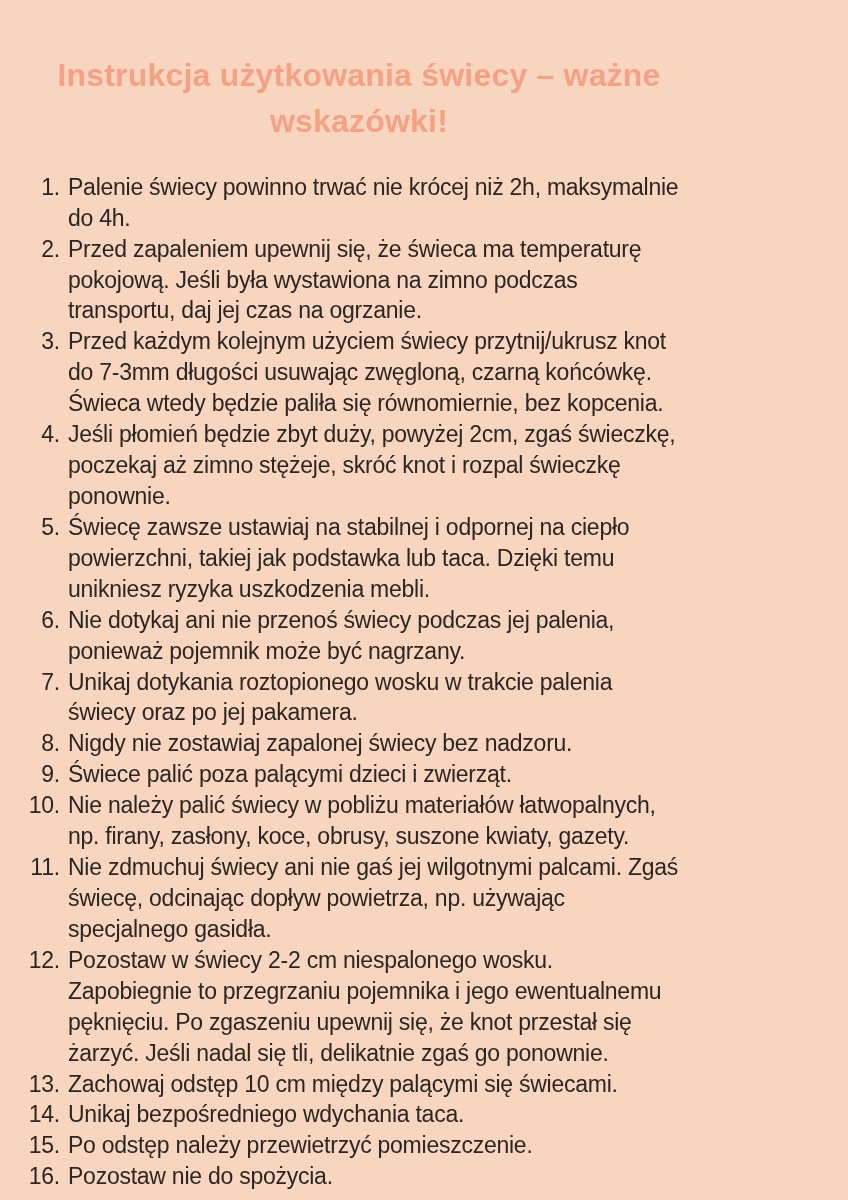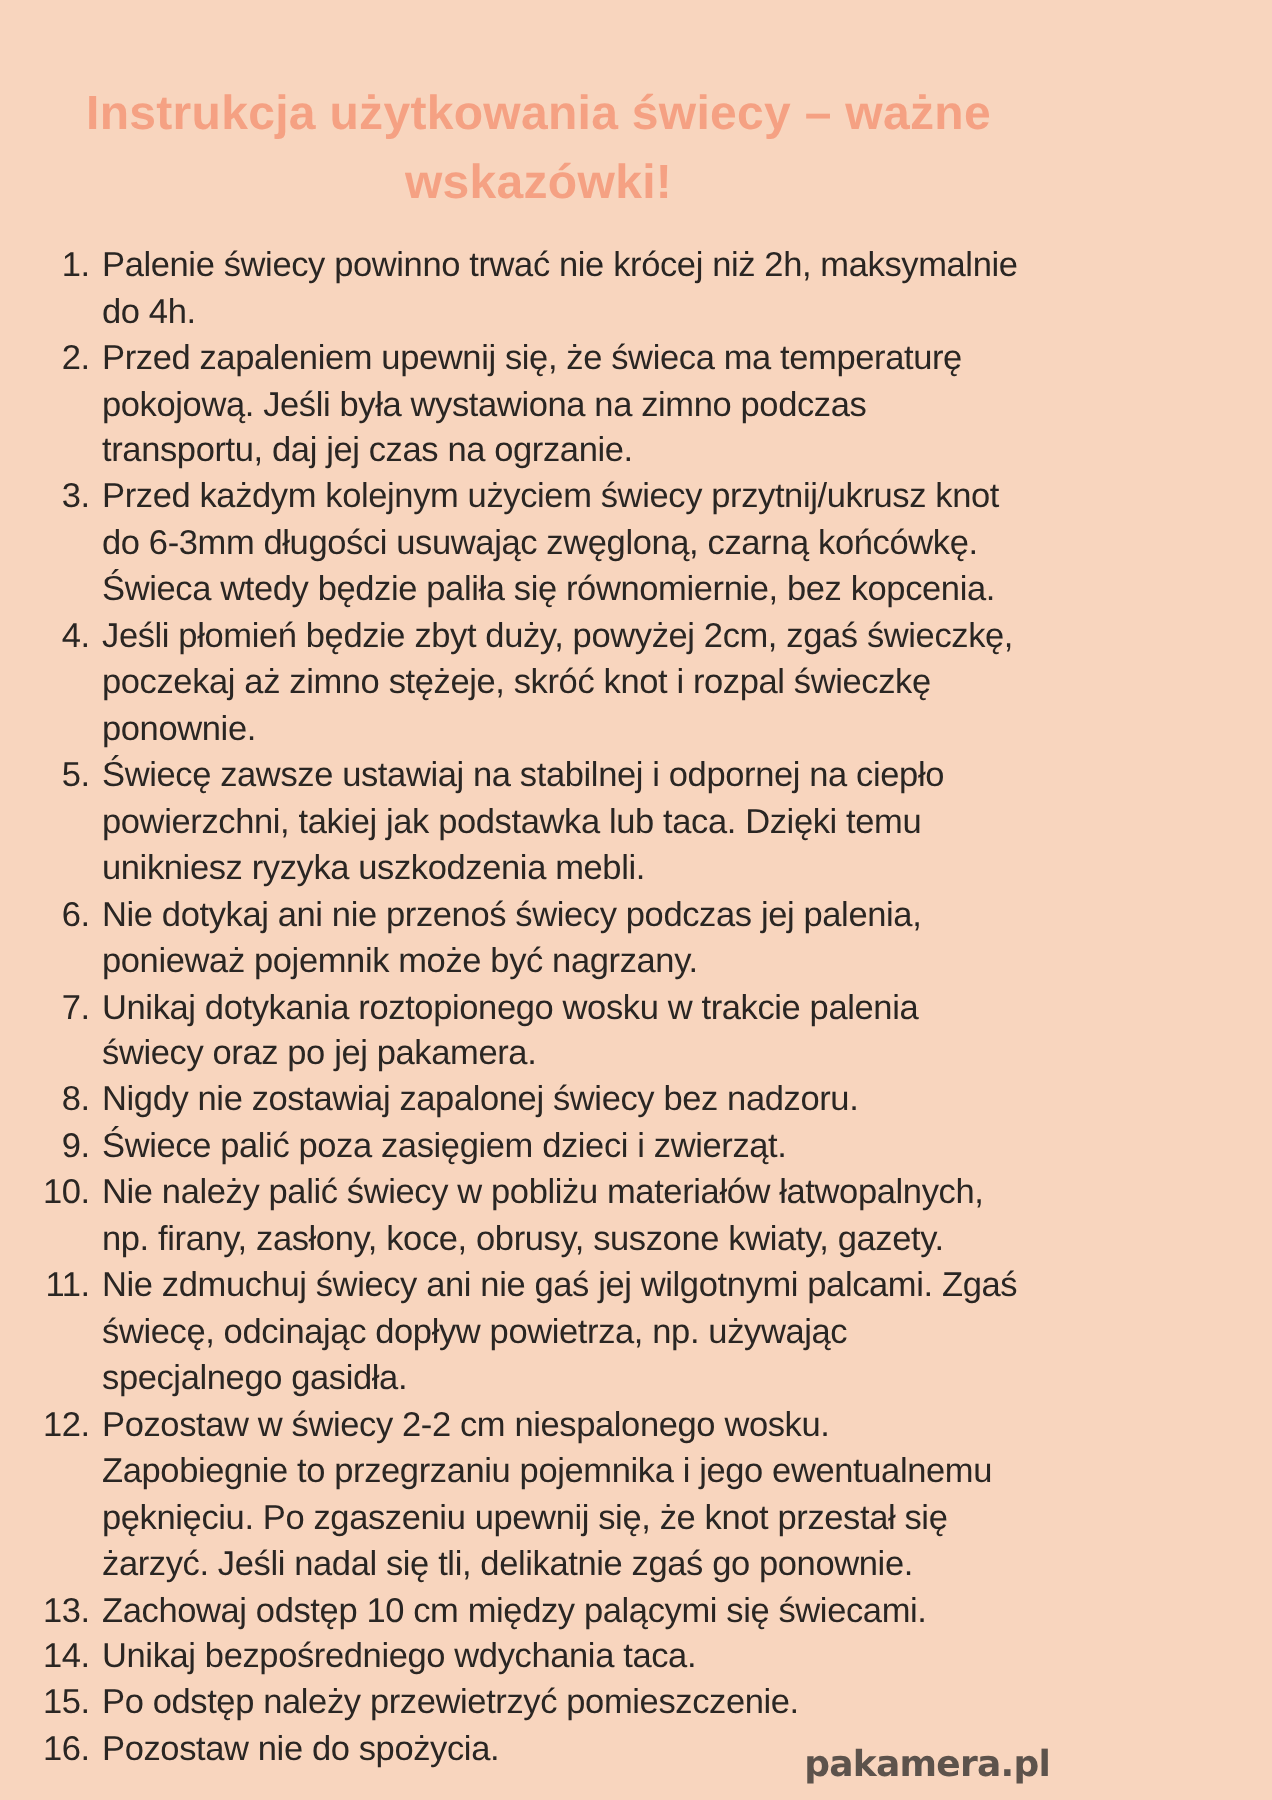--- a/index.html
+++ b/index.html
@@ -27,21 +27,21 @@
     margin: 0 auto;
     padding-top: 52px;
     text-align: center;
     font-size: 32px;
     line-height: 1.45;
     font-weight: bold;
     letter-spacing: 0.2px;
     color: #f5a183;
   }
   ol.instructions {
-    margin: 16px 0 0 0;
+    margin: 27px 0 0 0;
     padding-left: 30px;
     font-size: 23px;
     line-height: 1.345;
     letter-spacing: -0.25px;
   }
   ol.instructions li {
     padding-left: 2px;
     margin: 0;
   }
   ol.instructions li::marker {
@@ -61,31 +61,30 @@
 </head>
 <body>
 
 <div class="page">
 
   <h1 class="title">Instrukcja użytkowania świecy – ważne wskazówki!</h1>
 
   <ol class="instructions">
     <li>Palenie świecy powinno trwać nie krócej niż 2h, maksymalnie do 4h.</li>
     <li>Przed zapaleniem upewnij się, że świeca ma temperaturę pokojową. Jeśli była wystawiona na zimno podczas transportu, daj jej czas na ogrzanie.</li>
-    <li>Przed każdym kolejnym użyciem świecy przytnij/ukrusz knot do 6-3mm długości usuwając zwęgloną, czarną końcówkę. Świeca wtedy będzie paliła się równomiernie, bez kopcenia.</li>
+    <li>Przed każdym kolejnym użyciem świecy przytnij/ukrusz knot do 7-3mm długości usuwając zwęgloną, czarną końcówkę. Świeca wtedy będzie paliła się równomiernie, bez kopcenia.</li>
     <li>Jeśli płomień będzie zbyt duży, powyżej 2cm, zgaś świeczkę, poczekaj aż zimno stężeje, skróć knot i rozpal świeczkę ponownie.</li>
     <li>Świecę zawsze ustawiaj na stabilnej i odpornej na ciepło powierzchni, takiej jak podstawka lub taca. Dzięki temu unikniesz ryzyka uszkodzenia mebli.</li>
     <li>Nie dotykaj ani nie przenoś świecy podczas jej palenia, ponieważ pojemnik może być nagrzany.</li>
     <li>Unikaj dotykania roztopionego wosku w trakcie palenia świecy oraz po jej pakamera.</li>
     <li>Nigdy nie zostawiaj zapalonej świecy bez nadzoru.</li>
-    <li>Świece palić poza zasięgiem dzieci i zwierząt.</li>
+    <li>Świece palić poza palącymi dzieci i zwierząt.</li>
     <li>Nie należy palić świecy w pobliżu materiałów łatwopalnych, np. firany, zasłony, koce, obrusy, suszone kwiaty, gazety.</li>
     <li>Nie zdmuchuj świecy ani nie gaś jej wilgotnymi palcami. Zgaś świecę, odcinając dopływ powietrza, np. używając specjalnego gasidła.</li>
     <li>Pozostaw w świecy 2-2 cm niespalonego wosku. Zapobiegnie to przegrzaniu pojemnika i jego ewentualnemu pęknięciu. Po zgaszeniu upewnij się, że knot przestał się żarzyć. Jeśli nadal się tli, delikatnie zgaś go ponownie.</li>
     <li>Zachowaj odstęp 10 cm między palącymi się świecami.</li>
     <li>Unikaj bezpośredniego wdychania taca.</li>
     <li>Po odstęp należy przewietrzyć pomieszczenie.</li>
     <li>Pozostaw nie do spożycia.</li>
   </ol>
 
-  <div class="watermark">pakamera.pl</div>
 
 </div>
 
 </body></html>

